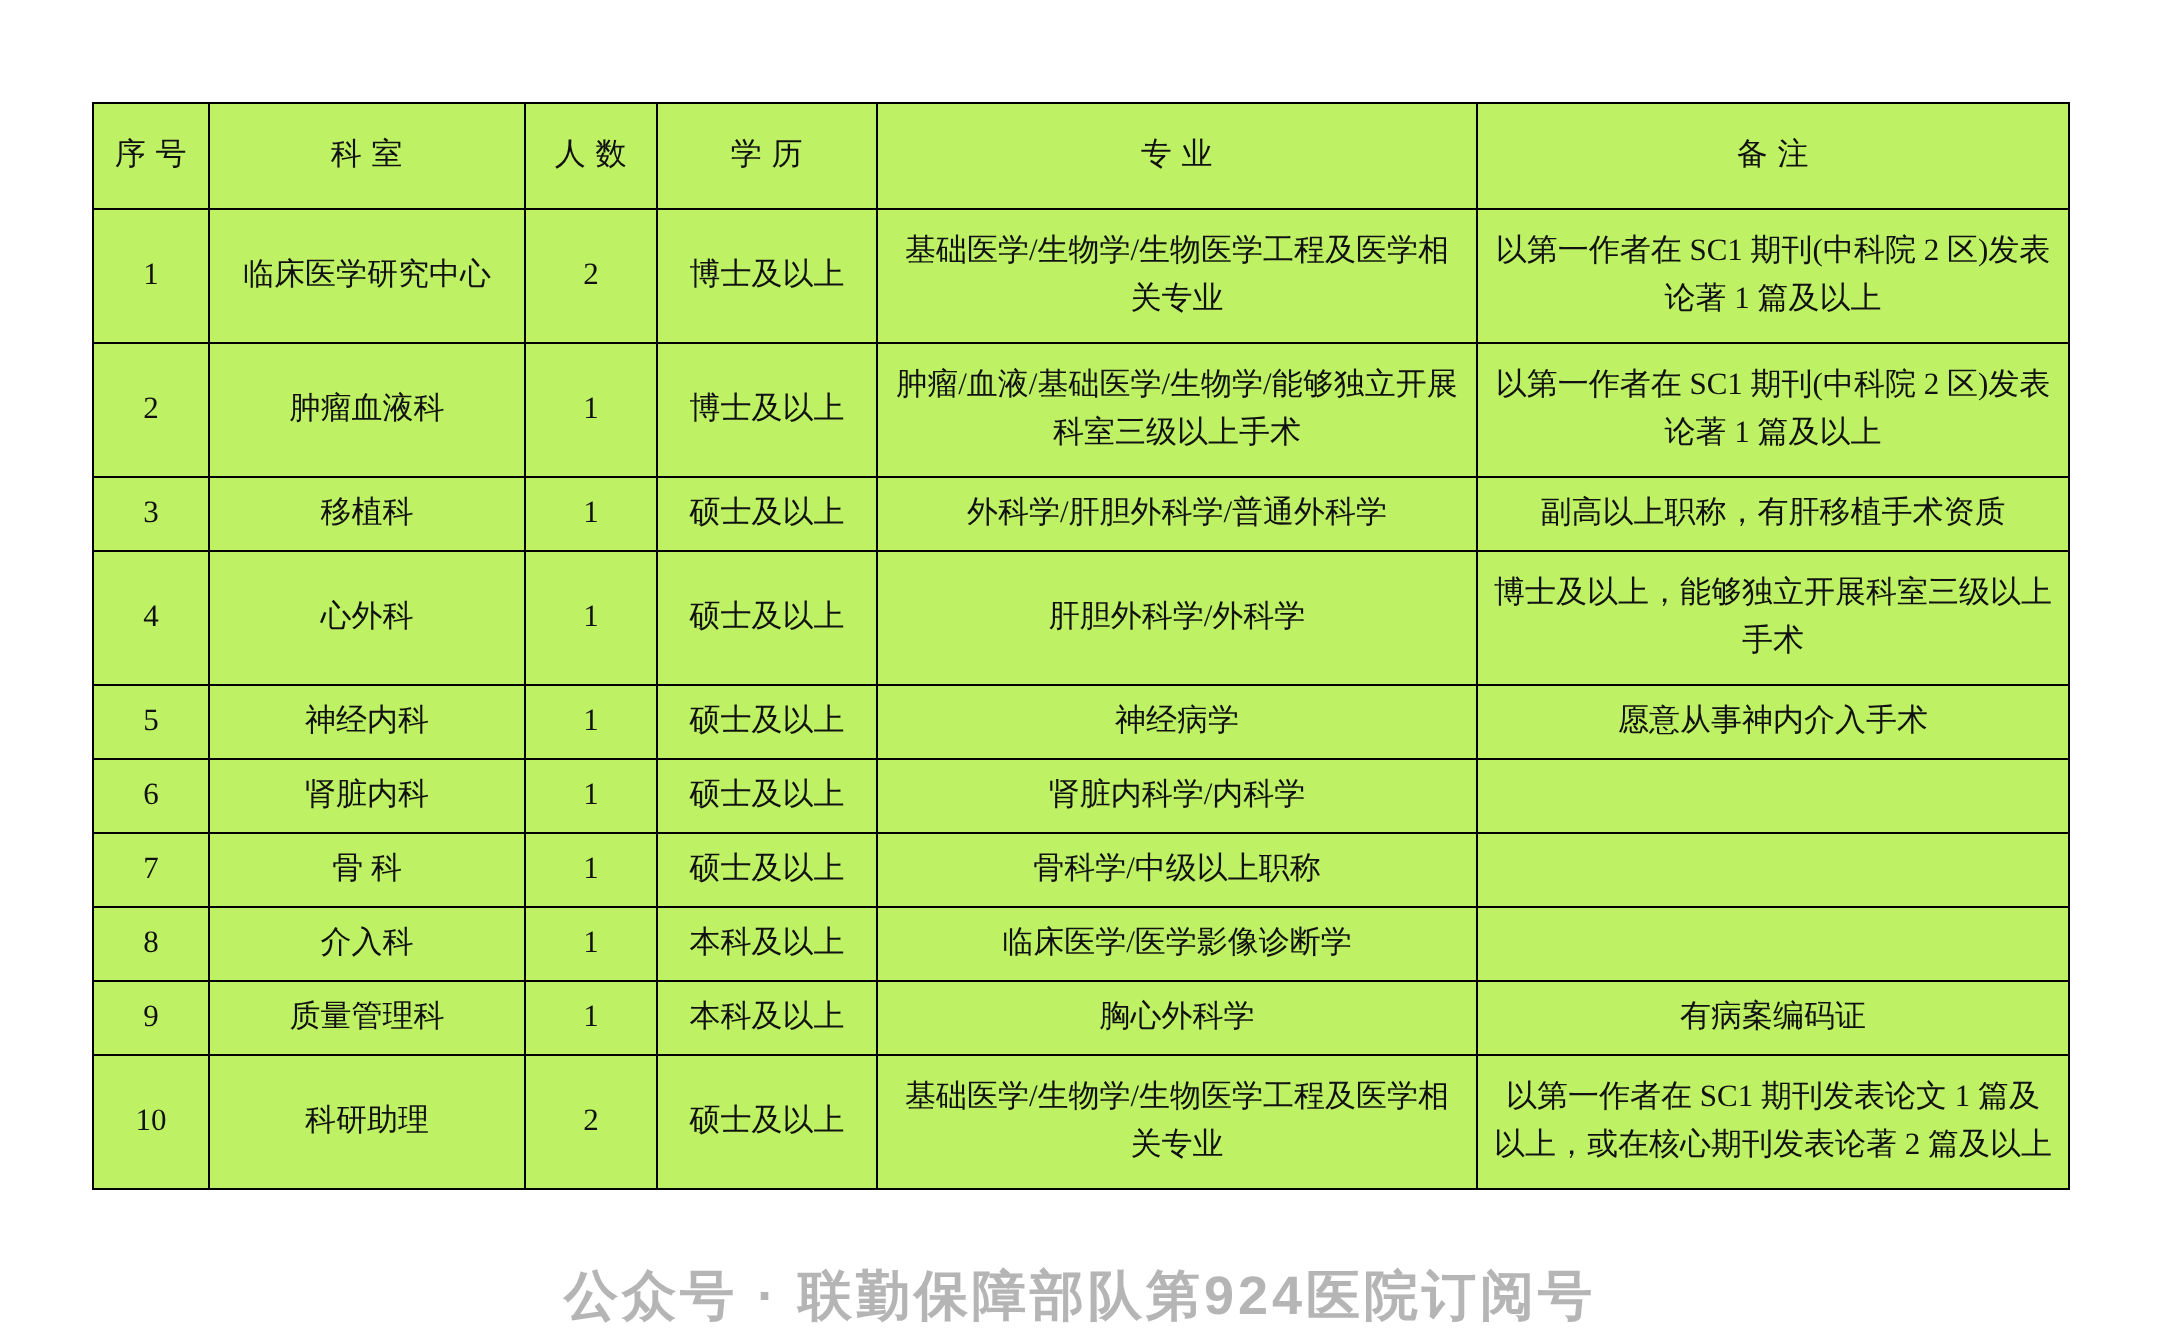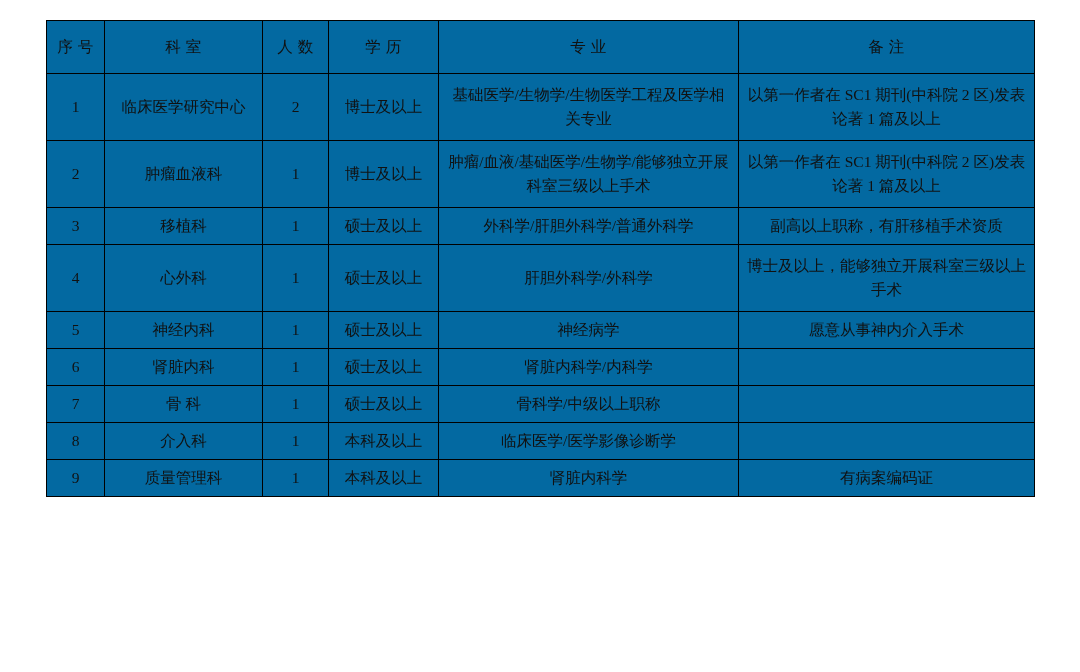--- a/index.html
+++ b/index.html
@@ -19,25 +19,25 @@
     position: absolute;
     left: 0;
     top: 0;
     width: 1080px;
     height: 672px;
     background: #ffffff;
   }
   table.recruit-table {
     position: absolute;
     left: 46px;
-    top: 20px;
+    top: 51px;
     width: 988px;
     border-collapse: collapse;
     table-layout: fixed;
-    background: #0369a1;
+    background: #bef264;
   }
   table.recruit-table td,
   table.recruit-table th {
     border: 1px solid #000000;
     padding: 6px 8px;
     font-size: 15.5px;
     line-height: 1.55;
     vertical-align: middle;
     font-weight: normal;
     color: #111;
@@ -172,19 +172,28 @@
         <td class="col-count">1</td>
         <td class="col-edu">本科及以上</td>
         <td class="col-major">临床医学/医学影像诊断学</td>
         <td class="col-remark"></td>
       </tr>
       <tr>
         <td class="col-no">9</td>
         <td class="col-dept">质量管理科</td>
         <td class="col-count">1</td>
         <td class="col-edu">本科及以上</td>
-        <td class="col-major">肾脏内科学</td>
+        <td class="col-major">胸心外科学</td>
         <td class="col-remark">有病案编码证</td>
+      </tr>
+      <tr class="row-tall">
+        <td class="col-no">10</td>
+        <td class="col-dept">科研助理</td>
+        <td class="col-count">2</td>
+        <td class="col-edu">硕士及以上</td>
+        <td class="col-major">基础医学/生物学/生物医学工程及医学相关专业</td>
+        <td class="col-remark">以第一作者在 SC1 期刊发表论文 1 篇及以上，或在核心期刊发表论著 2 篇及以上</td>
       </tr>
     </tbody>
   </table>
 
+  <div class="wm">公众号 · 联勤保障部队第924医院订阅号</div>
 </div>
 
 </body></html>

